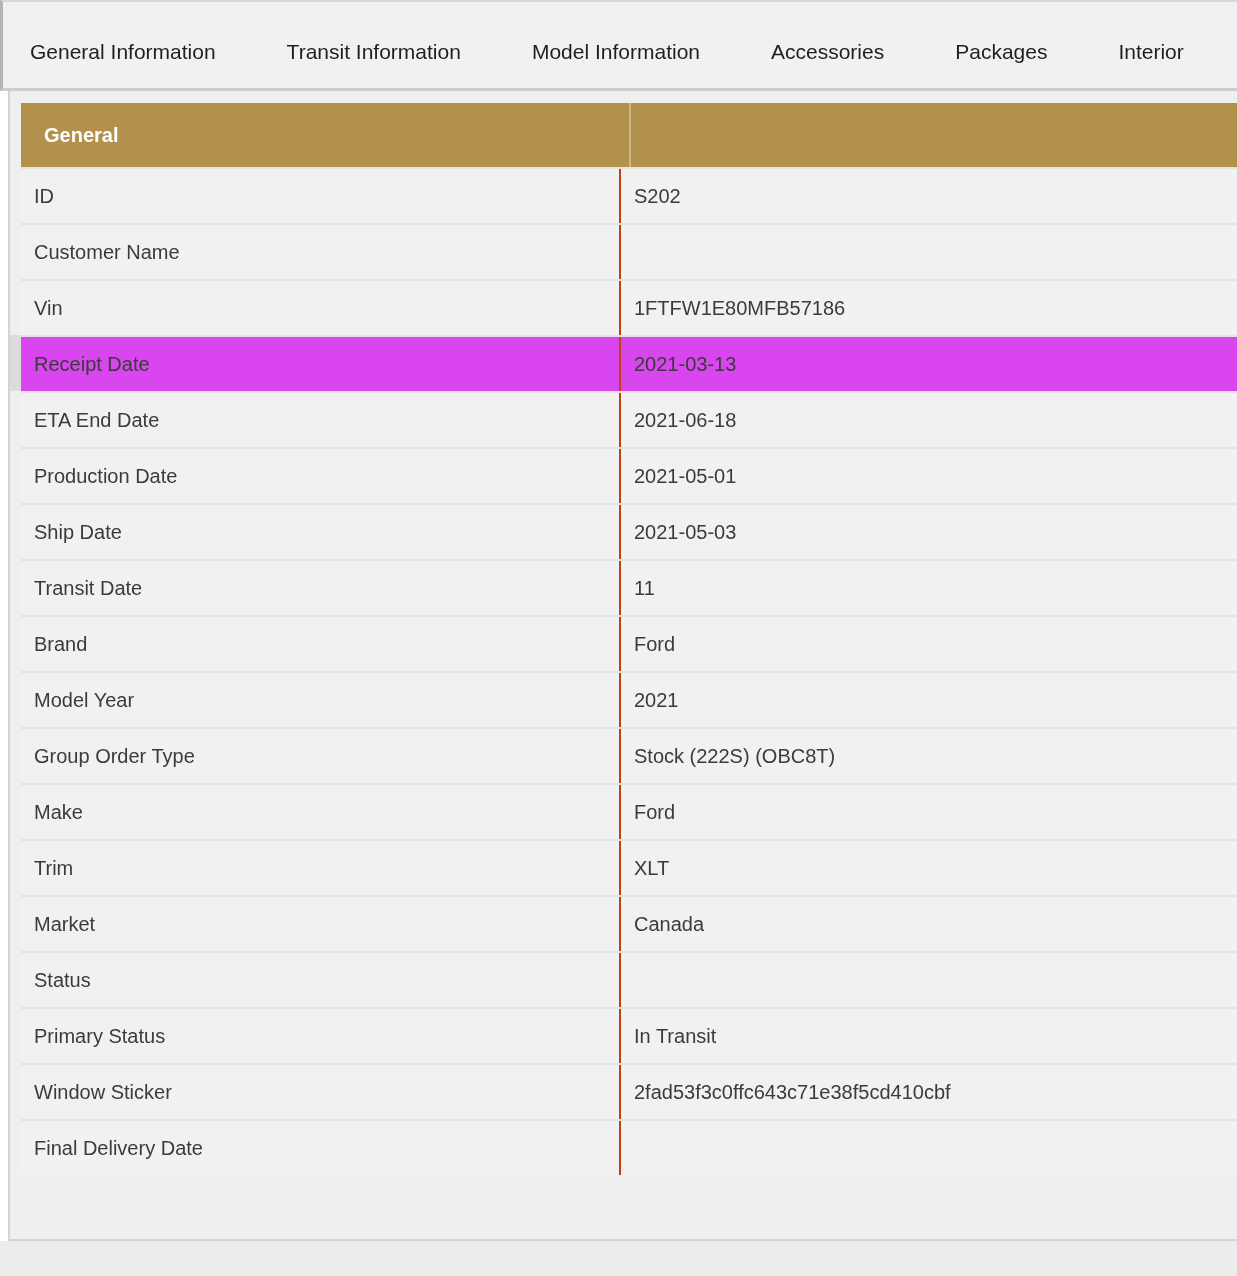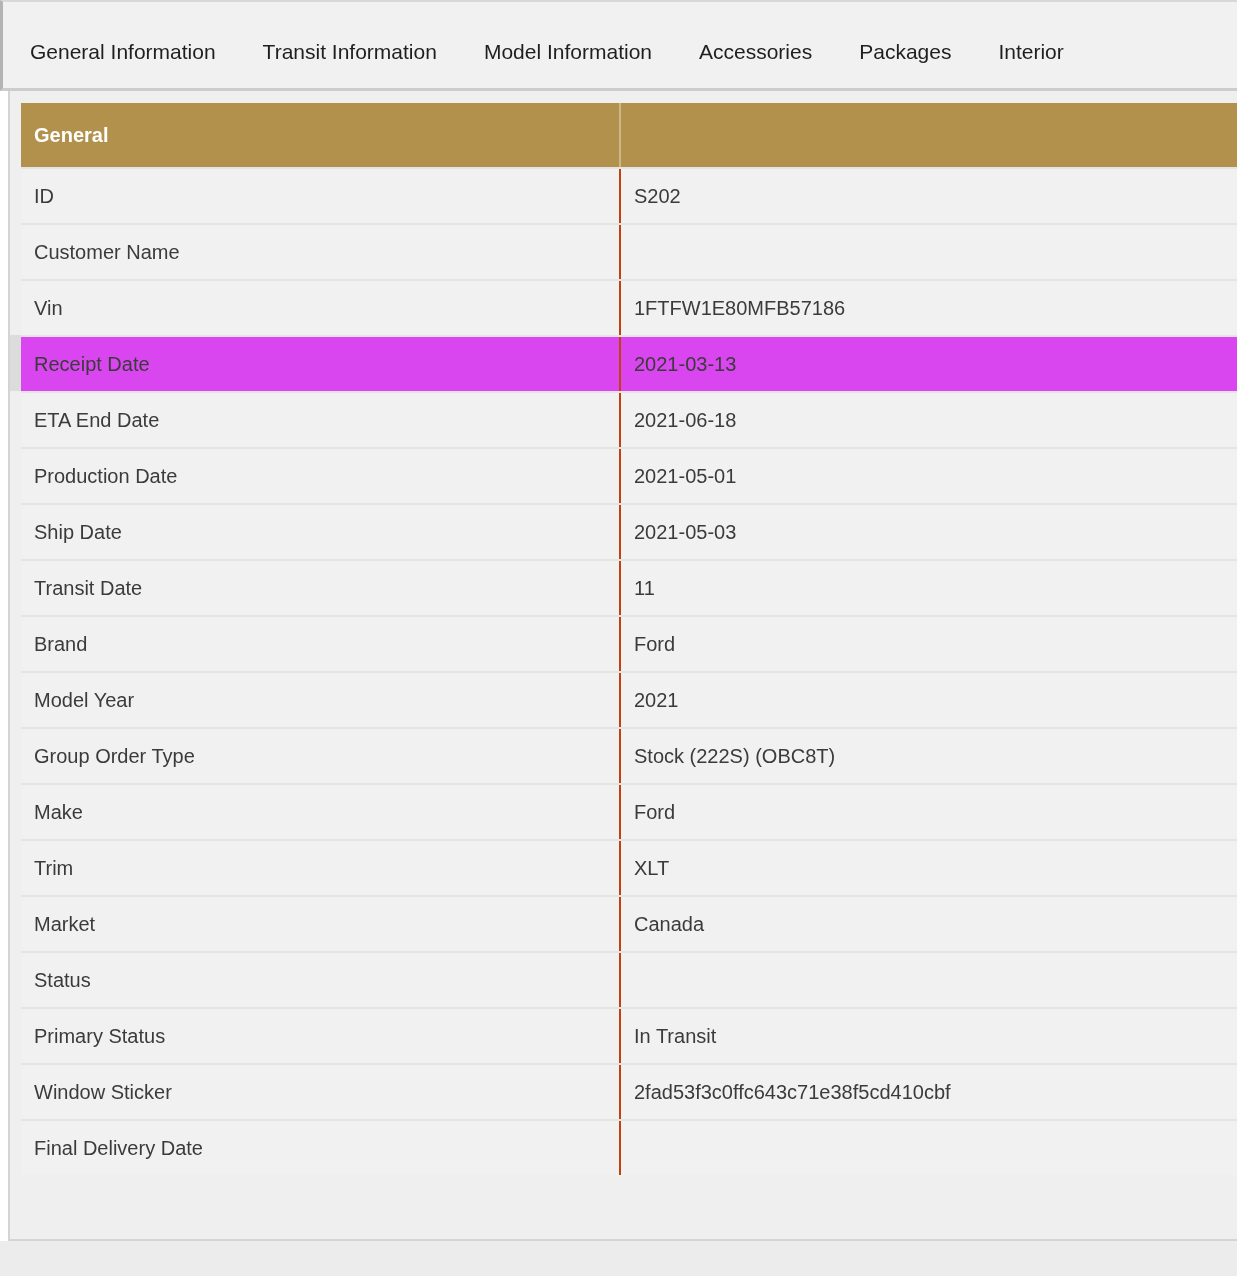--- a/index.html
+++ b/index.html
@@ -15,21 +15,21 @@
   
   .tabbar {
     height: 91px;
     background: #f1f1f1;
     border-top: 2px solid #d8d8d8;
     border-left: 3px solid #b3b3b3;
     border-bottom: 3px solid #cccccc;
     display: flex;
     align-items: center;
     padding: 14px 0 0 27px;
-    gap: 47px;
+    gap: 71px;
     white-space: nowrap;
     overflow: hidden;
   }
   .tab {
     font-size: 21px;
     color: #1f1f1f;
     cursor: pointer;
     flex: 0 0 auto;
   }
 
@@ -59,20 +59,21 @@
     grid-template-columns: 598px 1fr;
   }
   .thead-row {
     height: 64px;
     background: #b2914d;
   }
   .thead-row .cell {
     color: #ffffff;
     font-weight: bold;
     font-size: 20px;
+    margin-left: 10px;
   }
   .thead-row .cell.value { border-left: 2px solid rgba(255,255,255,0.35); }
 
   .tbody-row {
     height: 56px;
     background: #f1f1f1;
     border-top: 2px solid #e4e4e4;
     text-align: center;
   }
   .tbody-row:first-of-type { border-top: 2px solid #ededed; }

